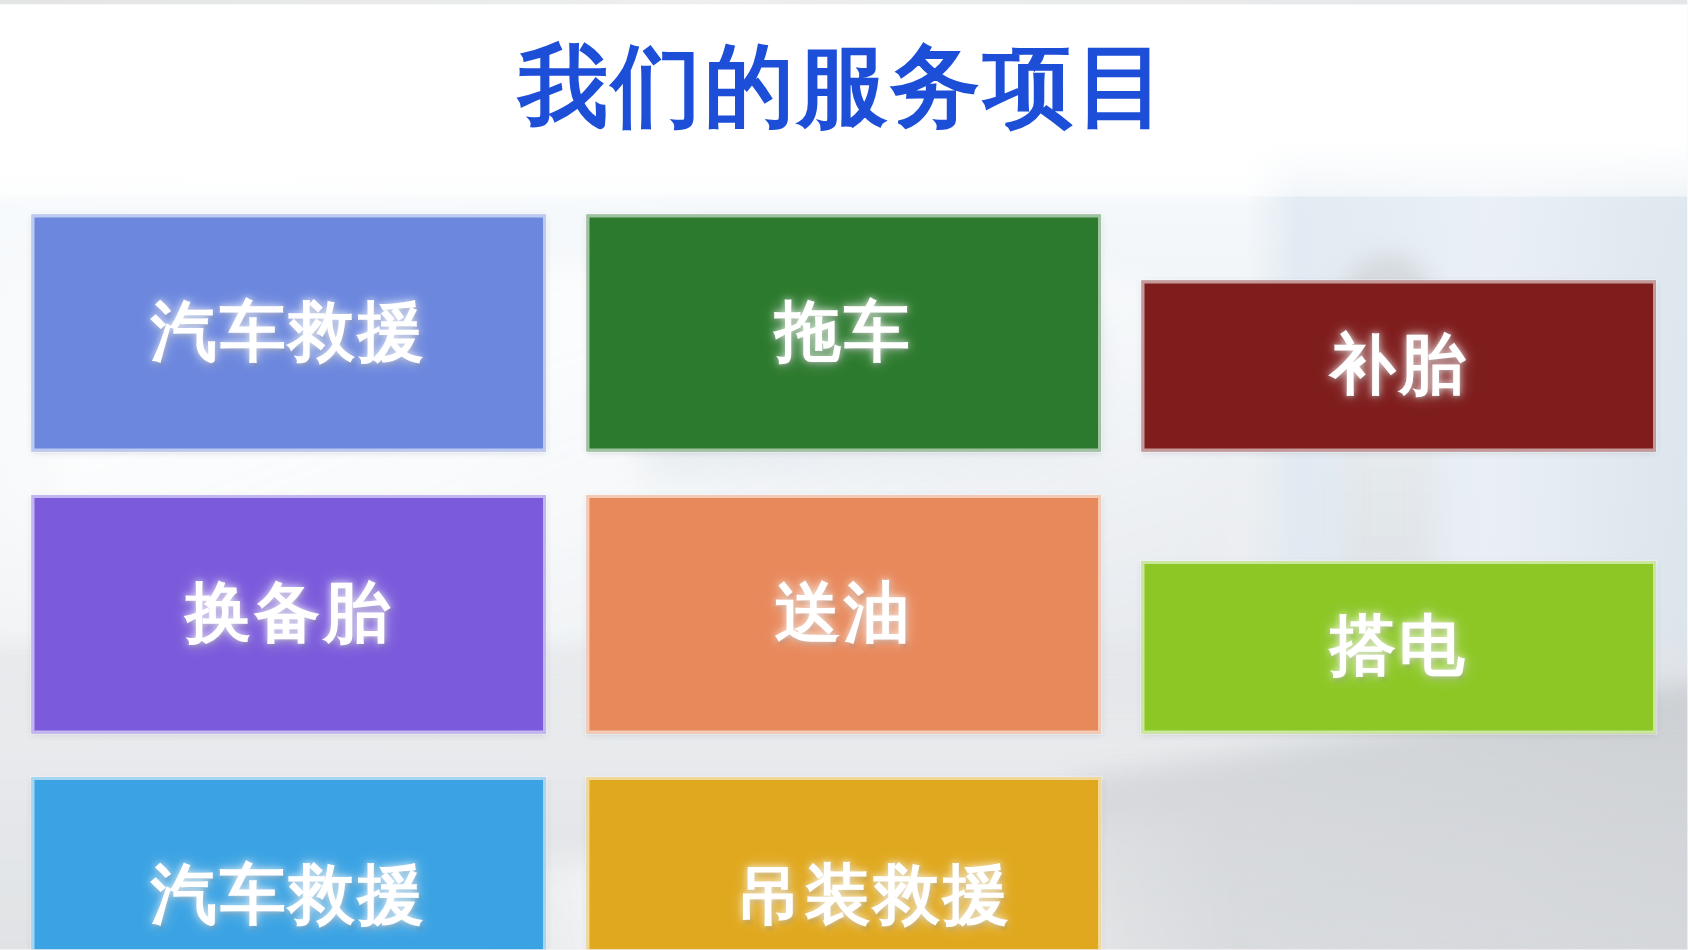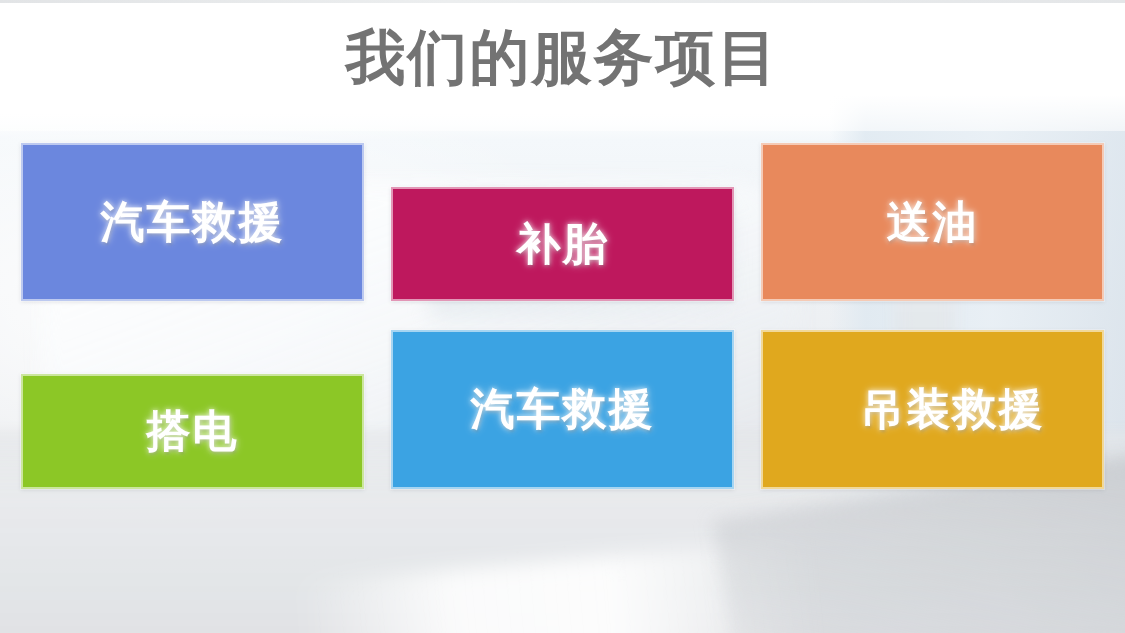--- a/index.html
+++ b/index.html
@@ -131,21 +131,21 @@
 
   .page-title {
     position: absolute;
     left: 0;
     right: 0;
     top: 22px;
     text-align: center;
     font-size: 60px;
     line-height: 72px;
     font-weight: 700;
-    color: #737373;
+    color: #1d4ed8;
     letter-spacing: 2px;
     font-family: "Liberation Sans", "DejaVu Sans", sans-serif;
   }
 
   .tile-grid {
     position: absolute;
     left: 21px;
     top: 143px;
     width: 1083px;
     height: 533px;
@@ -199,22 +199,28 @@
   <div class="bg-headerwash"></div>
 
   <div class="content">
 
     <div class="page-title">我们的服务项目</div>
 
     <div class="tile-grid" id="tile-grid">
         <div class="tile" style="background: rgb(107, 135, 222);">
           <span class="tile-label">汽车救援</span>
         </div>
-        <div class="tile" style="background: #be185d; margin-top: 44px;">
+        <div class="tile" style="background: rgb(44, 122, 46);">
+          <span class="tile-label">拖车</span>
+        </div>
+        <div class="tile" style="background: #7f1d1d; margin-top: 44px;">
           <span class="tile-label">补胎</span>
+        </div>
+        <div class="tile" style="background: rgb(123, 91, 219);">
+          <span class="tile-label">换备胎</span>
         </div>
         <div class="tile" style="background: rgb(232, 137, 92);">
           <span class="tile-label">送油</span>
         </div>
         <div class="tile" style="background: rgb(140, 199, 38); margin-top: 44px;">
           <span class="tile-label">搭电</span>
         </div>
         <div class="tile" style="background: rgb(59, 163, 227);">
           <span class="tile-label">汽车救援</span>
         </div>

